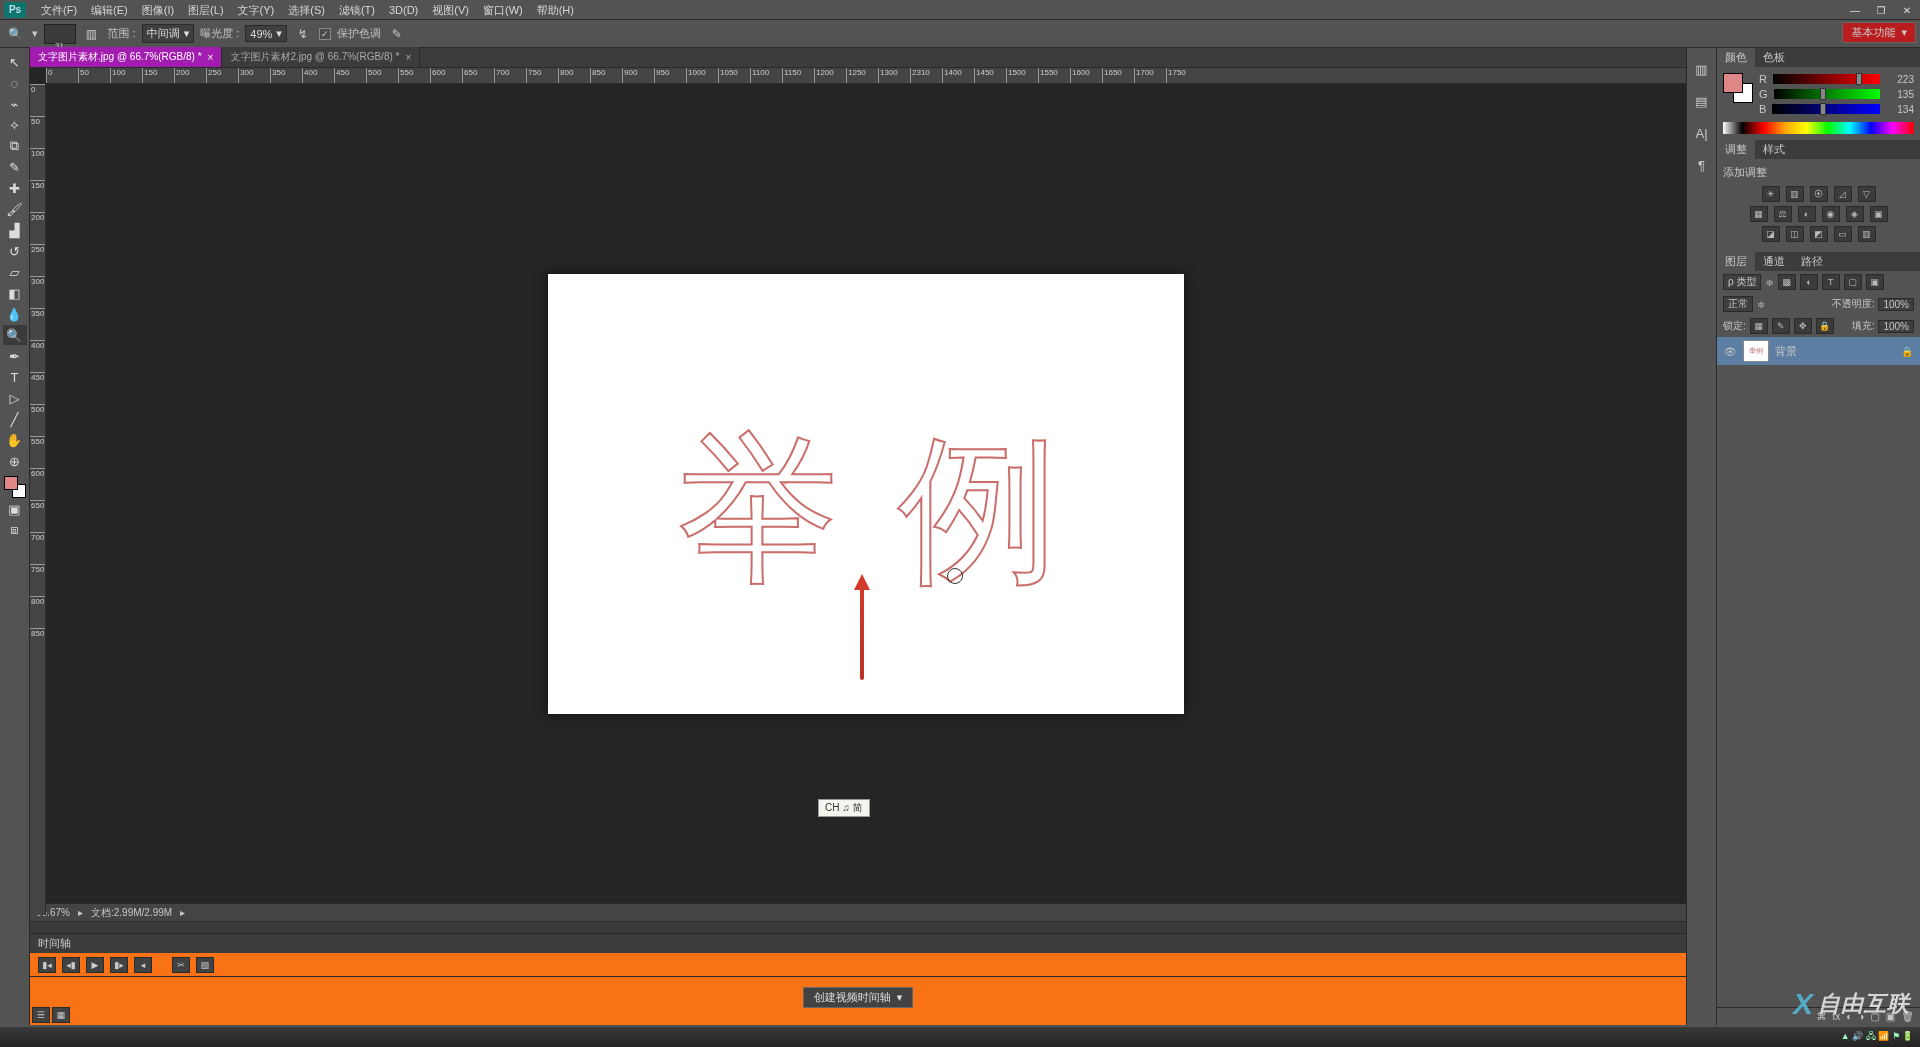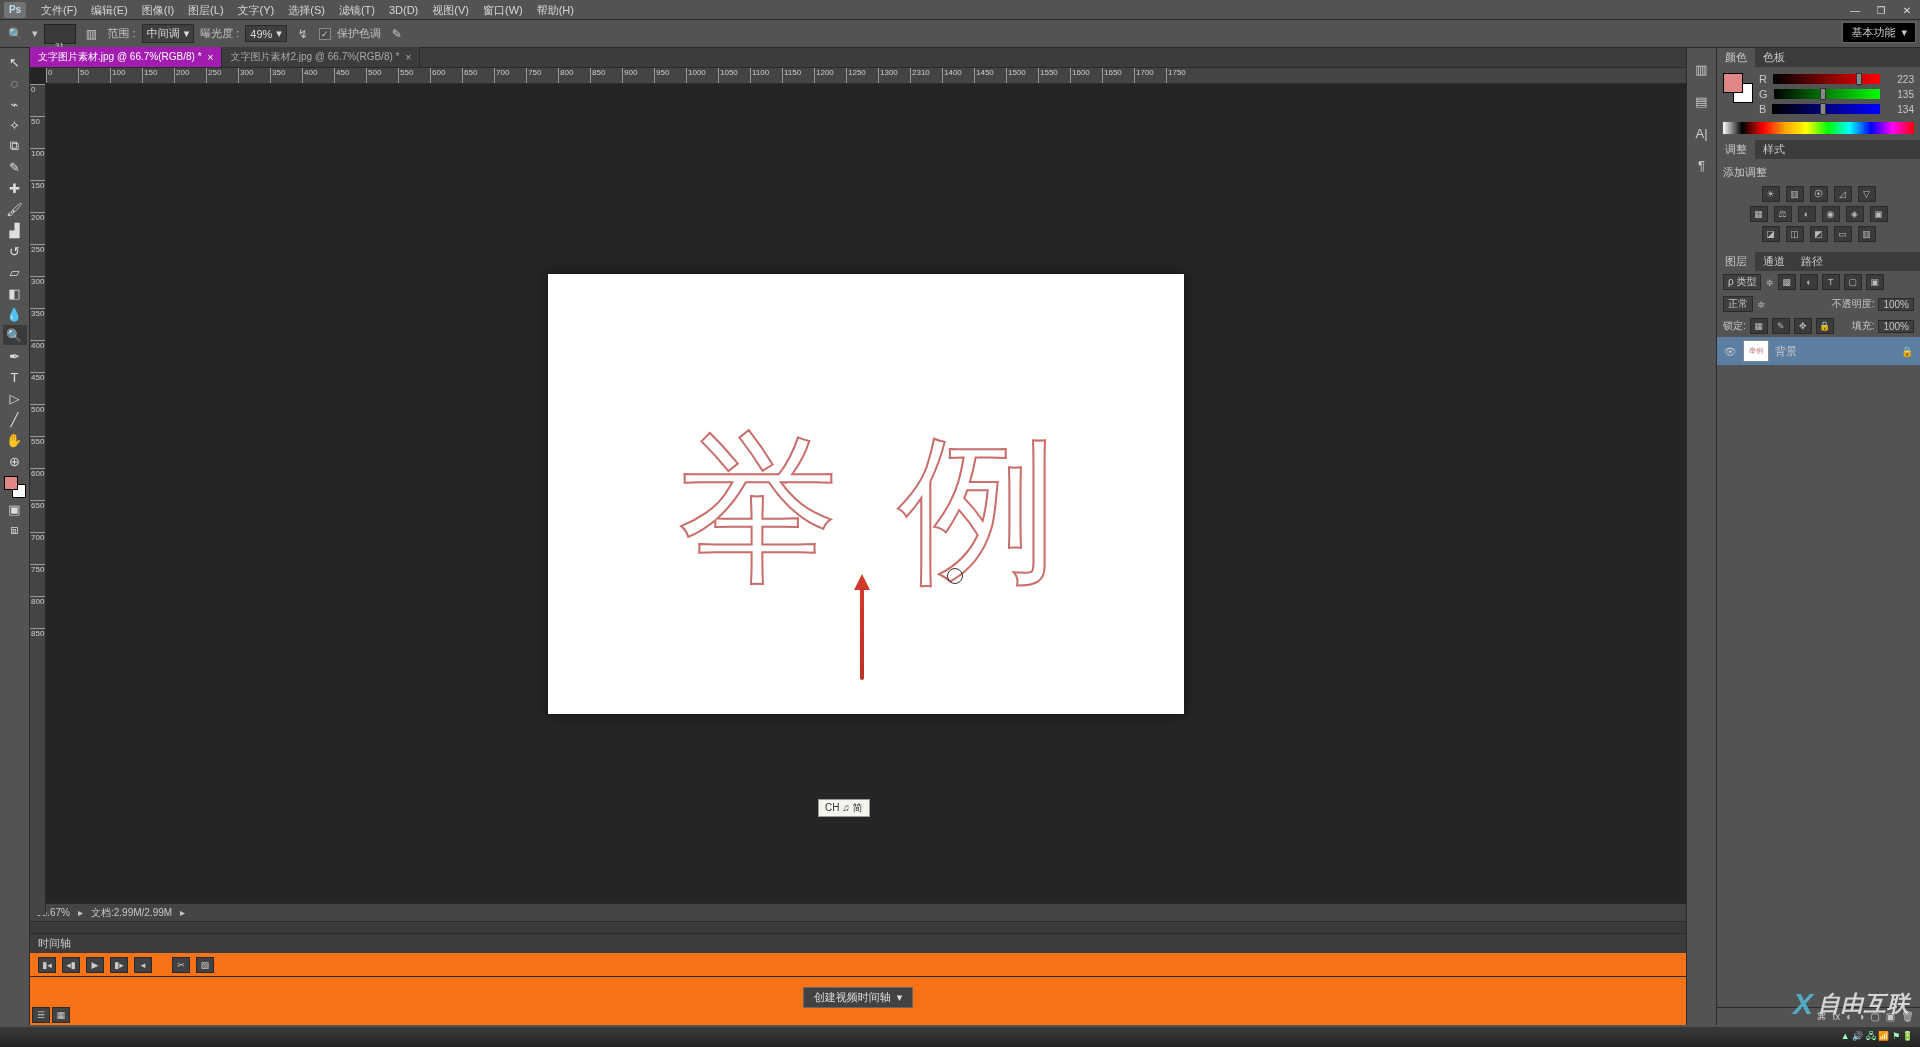--- a/index.html
+++ b/index.html
@@ -1,27 +1,27 @@
 <!DOCTYPE html>
 <html><head>
 <meta charset="utf-8">
 <style>
 * { margin: 0; padding: 0; box-sizing: border-box; user-select: none; }
 body { font-family: "Microsoft YaHei", Tahoma, sans-serif; font-size: 11px; background: #535353; color: #c8c8c8; overflow: hidden; width: 1920px; height: 1047px; position: relative; }
 .menubar { background: #535353; height: 20px; display: flex; align-items: center; padding-left: 4px; border-bottom: 1px solid #2a2a2a; }
-.ps-logo { width: 22px; height: 16px; background: #737373; color: #bedff1; font-weight: bold; font-size: 10px; display: flex; align-items: center; justify-content: center; border-radius: 2px; margin-right: 8px; }
+.ps-logo { width: 22px; height: 16px; background: #0f766e; color: #bedff1; font-weight: bold; font-size: 10px; display: flex; align-items: center; justify-content: center; border-radius: 2px; margin-right: 8px; }
 .menubar-item { padding: 18px 7px; line-height: 20px; cursor: pointer; color: #d6d6d6; }
 .window-controls { position: absolute; right: 0; top: 0; display: flex; }
 .win-btn { width: 26px; height: 20px; display: flex; align-items: center; justify-content: center; cursor: pointer; color: #ddd; font-size: 10px; }
 .optionsbar { background: #535353; height: 28px; display: flex; align-items: center; padding: 0 6px; gap: 6px; border-bottom: 1px solid #2a2a2a; }
 .opt-icon { width: 20px; height: 20px; display: flex; align-items: center; justify-content: center; font-size: 12px; }
 .opt-label { color: #c0c0c0; font-size: 11px; }
 .opt-dropdown { background: #3f3f3f; border: 1px solid #2a2a2a; padding: 1px 4px; color: #ddd; display: flex; align-items: center; gap: 4px; }
 .opt-checkbox { width: 12px; height: 12px; border: 1px solid #888; display: inline-flex; align-items: center; justify-content: center; font-size: 9px; background: #4a4a4a; }
-.workspace-switcher { position: absolute; right: 4px; top: 22px; background: #000000; border: 1px solid #666; padding: 2px 8px; display: flex; align-items: center; gap: 6px; }
+.workspace-switcher { position: absolute; right: 4px; top: 22px; background: #b91c1c; border: 1px solid #666; padding: 2px 8px; display: flex; align-items: center; gap: 6px; }
 .main-area { display: flex; height: calc(100% - 48px - 22px); }
 .toolbox { width: 30px; background: #535353; border-right: 1px solid #2a2a2a; display: flex; flex-direction: column; align-items: center; padding-top: 4px; gap: 1px; }
 .tool-btn { width: 24px; height: 20px; display: flex; align-items: center; justify-content: center; cursor: pointer; font-size: 13px; color: #ddd; position: relative; }
 .tool-btn.active { background: #3a3a3a; }
 .tool-swatch { width: 22px; height: 22px; position: relative; margin-top: 4px; }
 .swatch-fg { position: absolute; width: 14px; height: 14px; top: 0; left: 0; background: #df8786; border: 1px solid #000; }
 .swatch-bg { position: absolute; width: 14px; height: 14px; bottom: 0; right: 0; background: #fff; border: 1px solid #000; }
 .doc-region { flex: 1; display: flex; flex-direction: column; background: #252525; position: relative; }
 .doctabs { height: 20px; background: #3c3c3c; display: flex; align-items: flex-end; border-bottom: 1px solid #2a2a2a; }
 .doc-tab { padding: 3px 8px; background: #3c3c3c; color: #aaa; font-size: 10px; display: flex; align-items: center; gap: 6px; border-right: 1px solid #2a2a2a; }

